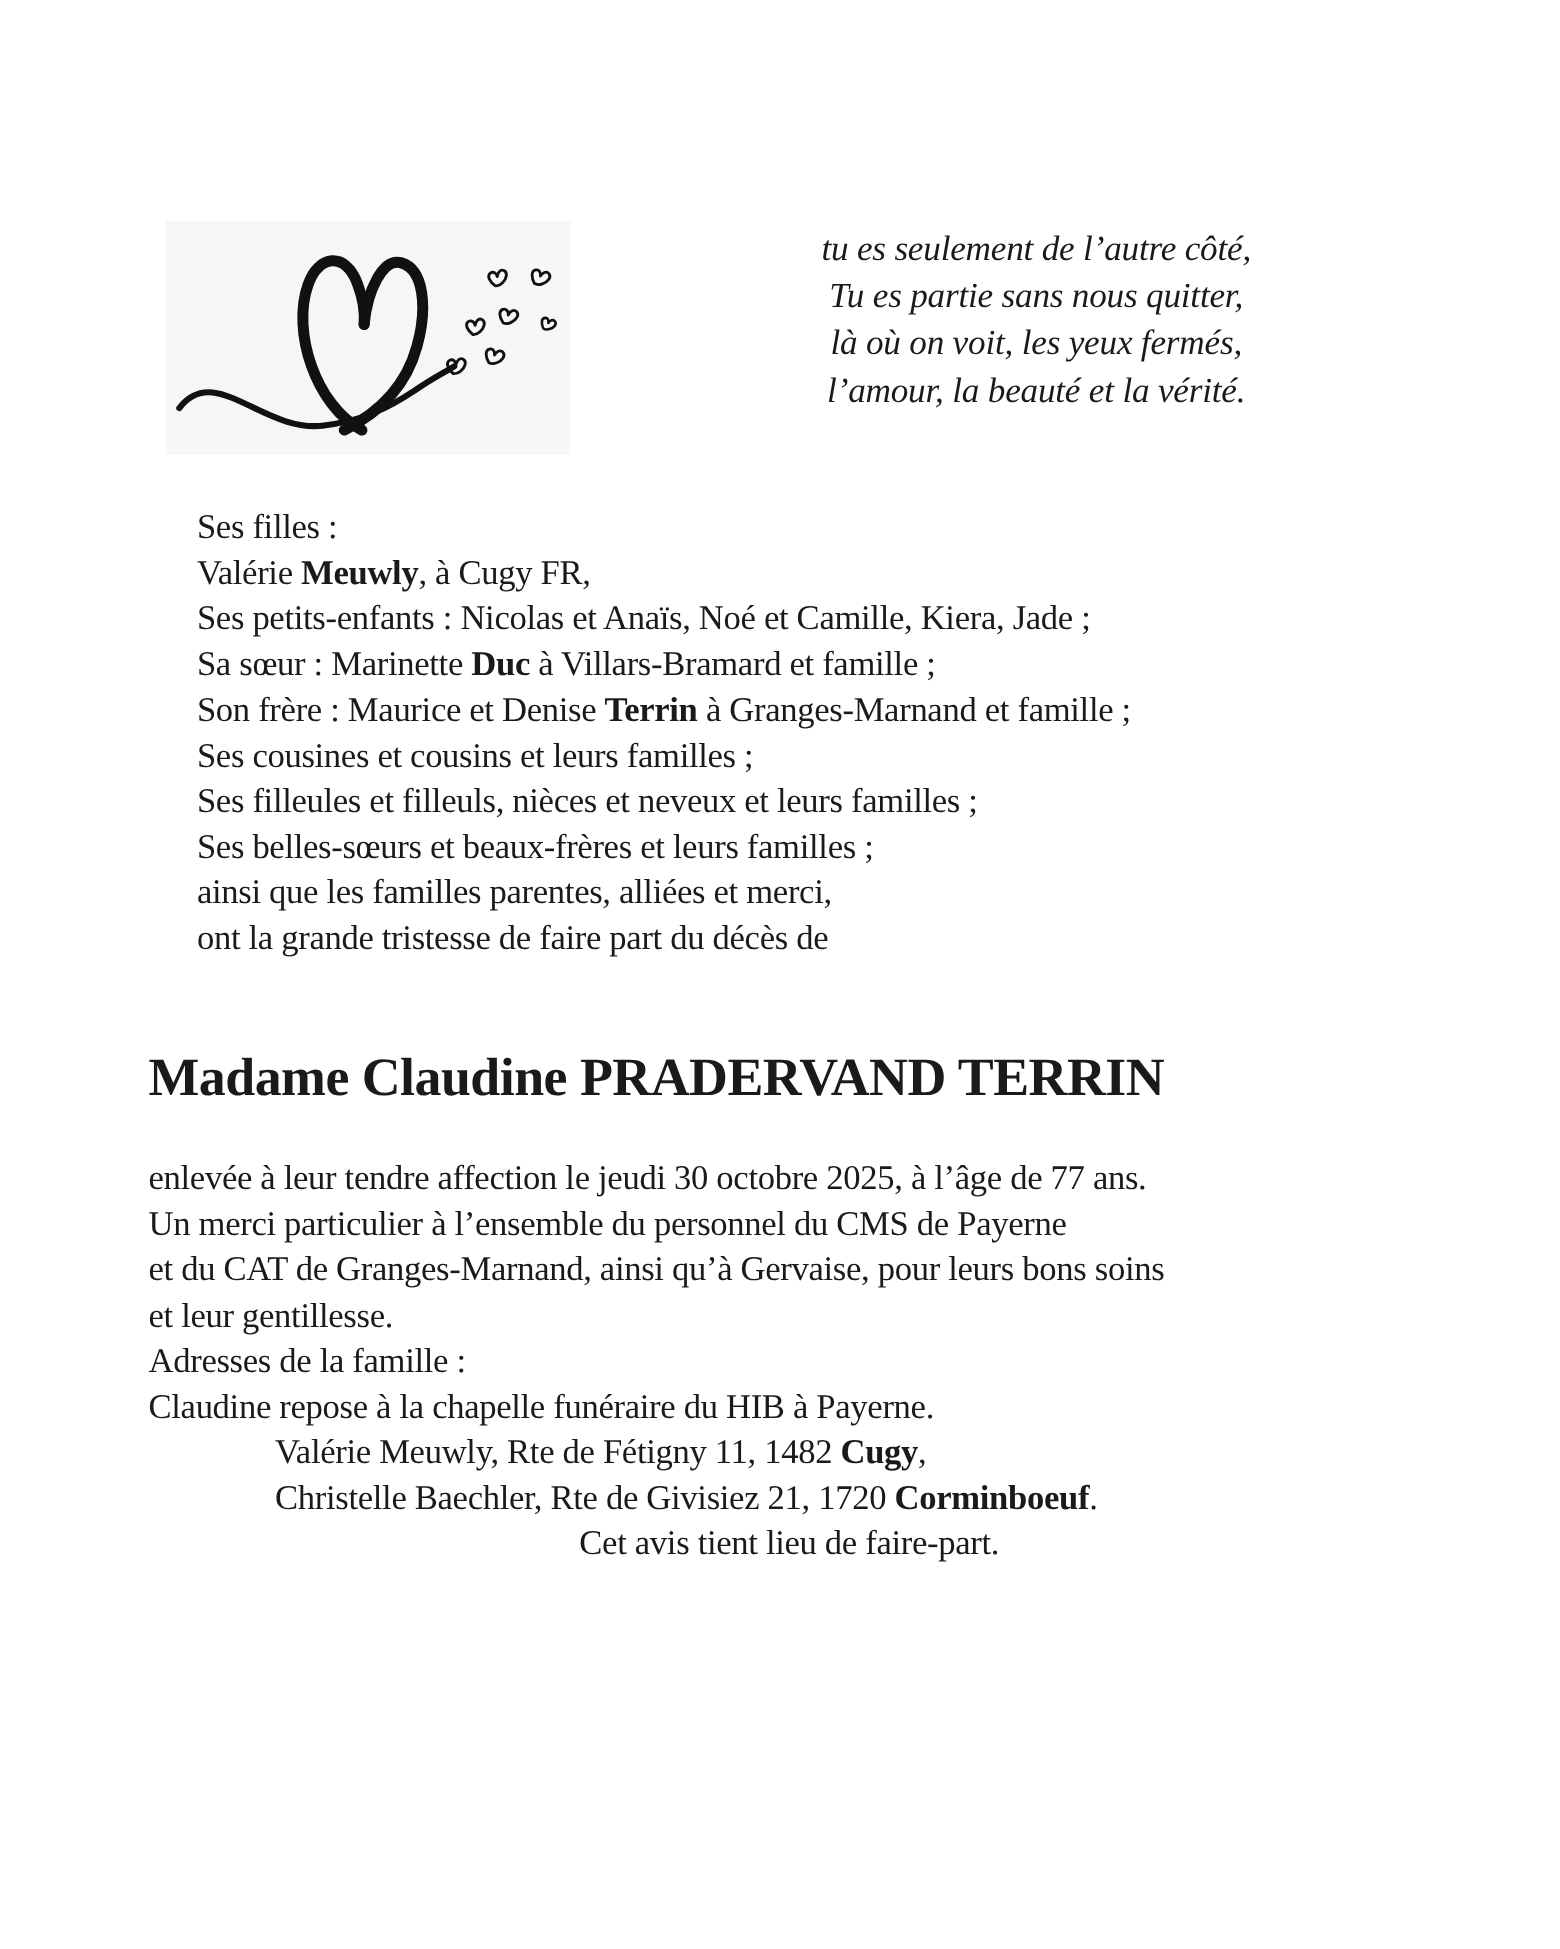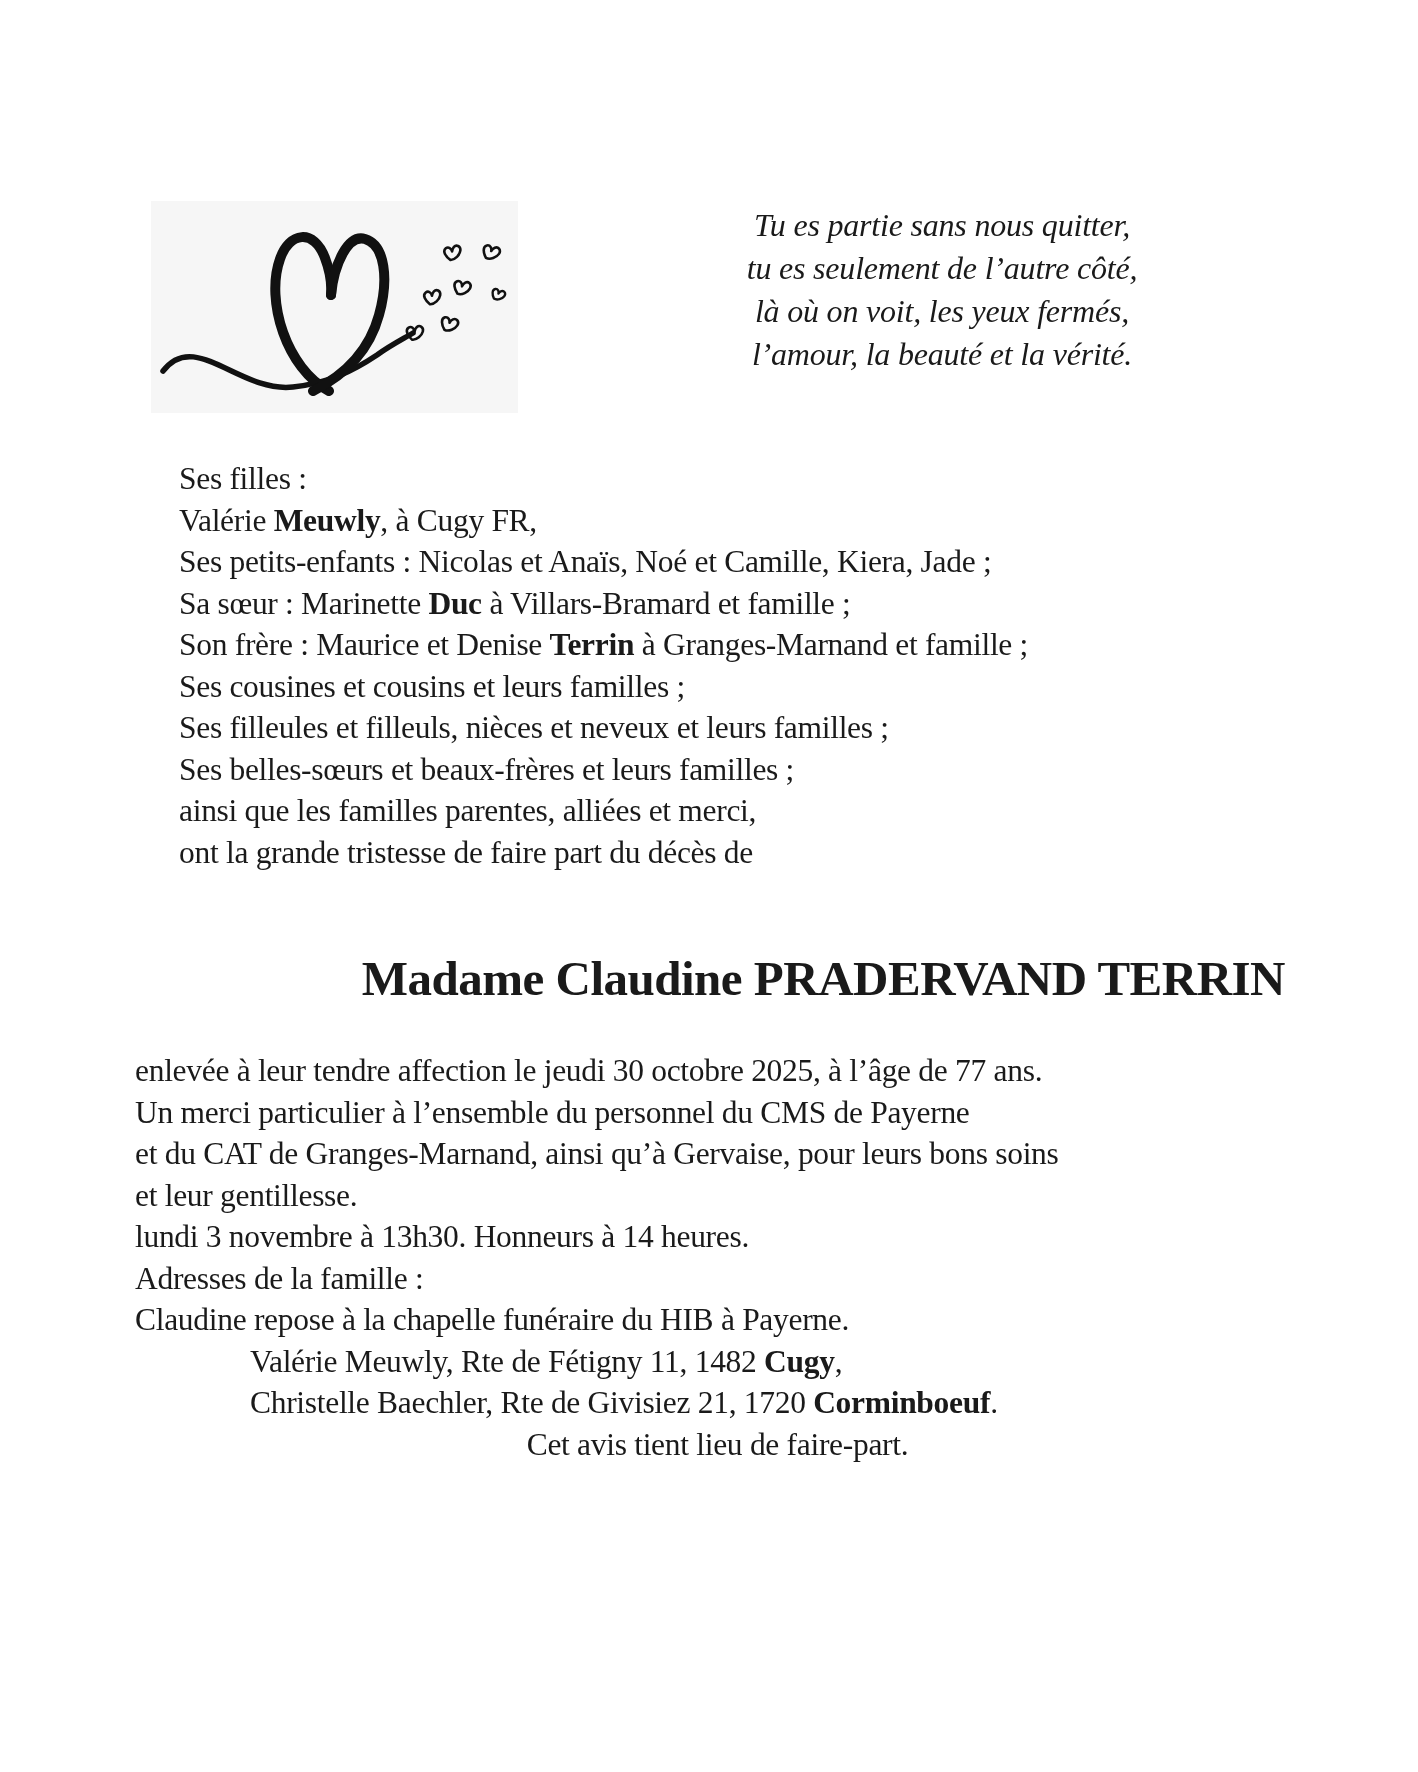--- a/index.html
+++ b/index.html
@@ -51,21 +51,21 @@
   .line { min-height: 41.5px; }
   .line.indent { padding-left: 115px; }
   .line.center { text-align: center; white-space: normal; }
   .b, .line .bold { font-weight: bold; }
 
   
   .title {
     position: absolute;
     left: 135px; top: 950px;
     width: 1150px;
-    text-align: right;
+    text-align: left;
     font-size: 49px;
     font-weight: bold;
     letter-spacing: -0.5px;
     white-space: nowrap;
   }
 </style>
 </head>
 <body>
 
 <div class="page">
@@ -85,22 +85,22 @@
       <use href="#sh" transform="translate(334,42) rotate(16)" stroke-width="2.6"></use>
       <use href="#sh" transform="translate(304,78) rotate(10)" stroke-width="2.6"></use>
       <use href="#sh" transform="translate(343,86) rotate(20) scale(0.78)" stroke-width="3"></use>
       <use href="#sh" transform="translate(272,90) rotate(-8)" stroke-width="2.6"></use>
       <use href="#sh" transform="translate(292,114) rotate(14)" stroke-width="2.6"></use>
       <use href="#sh" transform="translate(255,125) rotate(-4)" stroke-width="2.6"></use>
     </svg>
   </div>
 
   <div class="quote">
+      <div class="line"><span>tu es seulement de l’autre côté,</span></div>
       <div class="line"><span>Tu es partie sans nous quitter,</span></div>
-      <div class="line"><span>tu es seulement de l’autre côté,</span></div>
       <div class="line"><span>là où on voit, les yeux fermés,</span></div>
       <div class="line"><span>l’amour, la beauté et la vérité.</span></div>
     </div>
 
   <div class="textblock family-block">
       <div class="line"><span>Ses filles :</span></div>
       <div class="line"><span>Valérie </span><span class="b">Meuwly</span><span>, à Cugy FR,</span></div>
       <div class="line"><span>Ses petits-enfants : Nicolas et Anaïs, Noé et Camille, Kiera, Jade ;</span></div>
       <div class="line"><span>Sa sœur : Marinette </span><span class="b">Duc</span><span> à Villars-Bramard et famille ;</span></div>
       <div class="line"><span>Son frère : Maurice et Denise </span><span class="b">Terrin</span><span> à Granges-Marnand et famille ;</span></div>
@@ -111,21 +111,20 @@
       <div class="line"><span>ont la grande tristesse de faire part du décès de</span></div>
     </div>
 
   <div class="title">Madame Claudine PRADERVAND TERRIN</div>
 
   <div class="textblock details-block">
       <div class="line"><span>enlevée à leur tendre affection le jeudi 30 octobre 2025, à l’âge de 77 ans.</span></div>
       <div class="line"><span>Un merci particulier à l’ensemble du personnel du CMS de Payerne</span></div>
       <div class="line"><span>et du CAT de Granges-Marnand, ainsi qu’à Gervaise, pour leurs bons soins</span></div>
       <div class="line"><span>et leur gentillesse.</span></div>
-      <div class="line"><span>lundi 3 novembre à 13h30. Honneurs à 14 heures.</span></div>
       <div class="line"><span>Adresses de la famille :</span></div>
       <div class="line"><span>Claudine repose à la chapelle funéraire du HIB à Payerne.</span></div>
       <div class="line indent"><span>Valérie Meuwly, Rte de Fétigny 11, 1482 </span><span class="b">Cugy</span><span>,</span></div>
       <div class="line indent"><span>Christelle Baechler, Rte de Givisiez 21, 1720 </span><span class="b">Corminboeuf</span><span>.</span></div>
       <div class="line center"><span>Cet avis tient lieu de faire-part.</span></div>
     </div>
 
 </div>
 
 </body></html>

